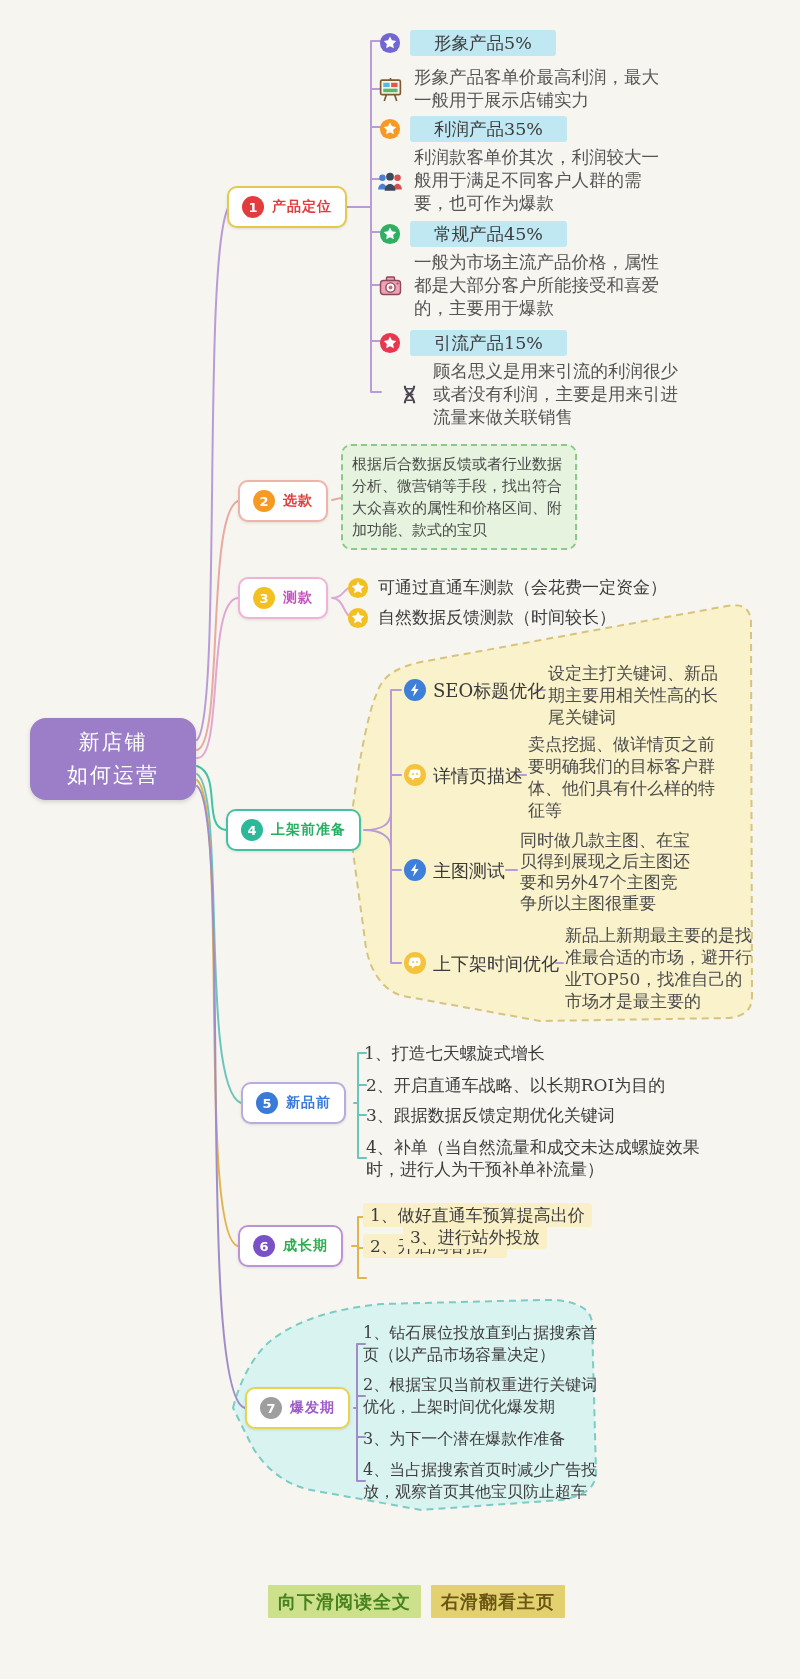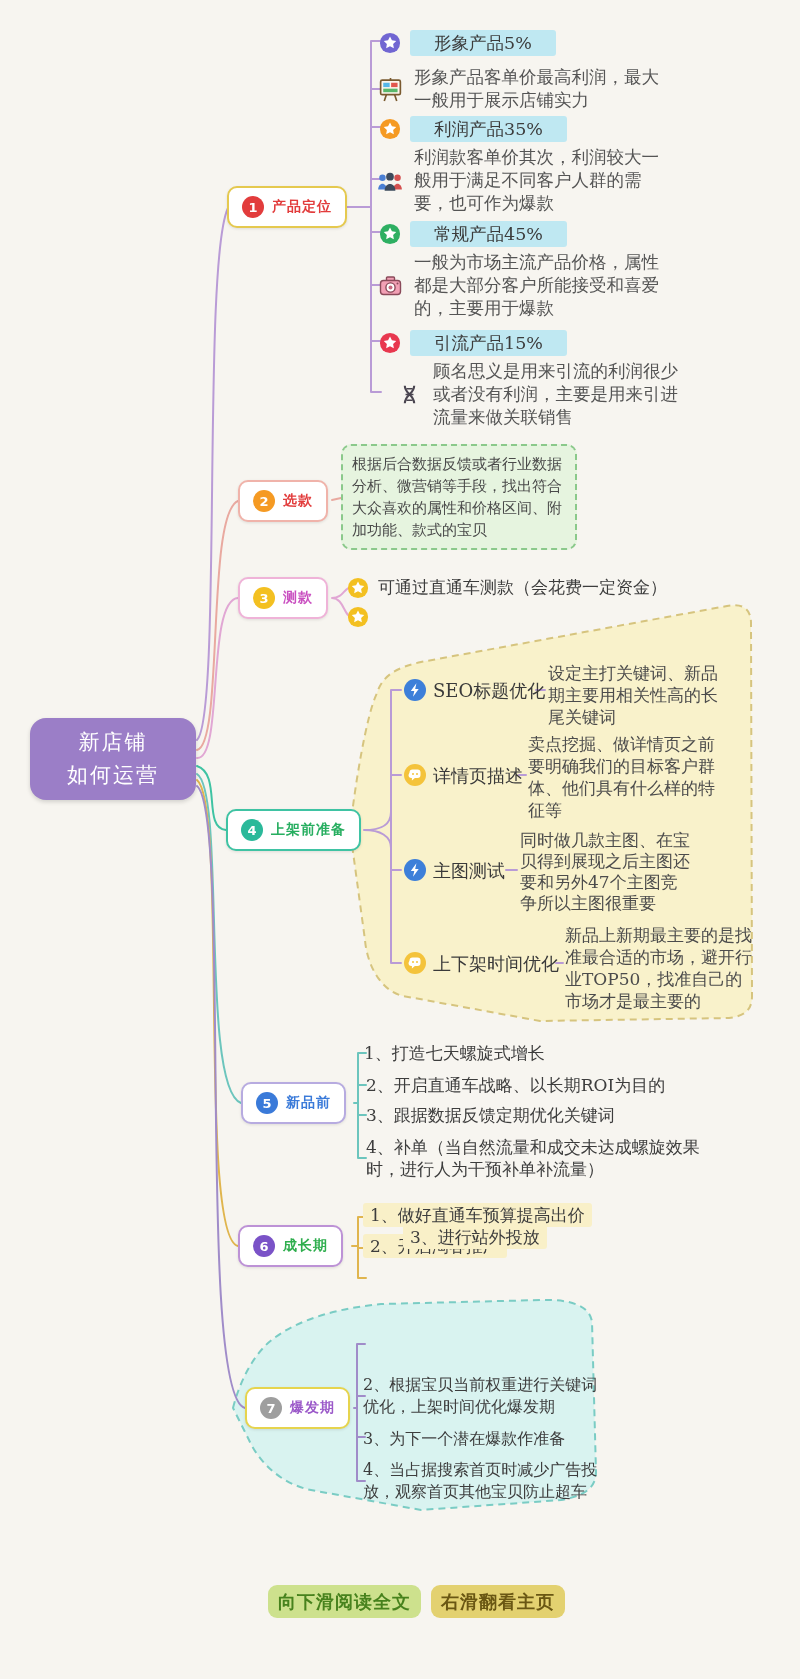--- a/index.html
+++ b/index.html
@@ -33,21 +33,21 @@
   
   .b4icon{position:absolute;width:24px;height:24px;}
   .b4label{position:absolute;font-size:18px;color:#3a3a3a;font-family:"DejaVu Serif",serif;white-space:nowrap;}
   .b4desc{position:absolute;margin:0;font-size:17px;line-height:22px;color:#4c4c4c;font-family:"DejaVu Serif",serif;}
   
   .li{position:absolute;font-size:17px;line-height:22px;color:#3d3d3d;font-family:"DejaVu Serif",serif;}
   .li16{font-size:16px;}
   .hly{background:var(--b6-item-bg);padding:2px 7px;border-radius:3px;white-space:nowrap;}
   
   .chip{position:absolute;height:33px;display:flex;align-items:center;padding:0 10px;
-    font-weight:bold;font-size:18px;border-radius:9px;letter-spacing:1px;}
+    font-weight:bold;font-size:18px;border-radius:1px;letter-spacing:1px;}
 </style>
 </head>
 <body>
 
 <div class="canvas">
 
   <svg class="lines" width="800" height="1679">
     <path d="M350,830 C355,786 366,716 377,693 C383,674 399,667 421,662 L727,606 C743,603 751,609 751,623
          L752,996 C752,1010 745,1016 729,1018 L540,1021 L403,996 C381,991 367,965 365,940 Z" style="fill:var(--b4-blob-fill);stroke:var(--b4-blob-stroke);stroke-width:2;stroke-dasharray:7 5;"></path>
     <path d="M233,1408 C240,1380 255,1352 273,1339 C300,1318 341,1308 381,1304 L541,1300 C571,1299 590,1306 592,1322
@@ -218,20 +218,21 @@
         <circle cx="12" cy="12" r="11" style="fill:var(--star-yellow)"></circle>
         <path fill="#fff" d="M12 4.8l2.1 4.26 4.7.68-3.4 3.31.8 4.68L12 15.52l-4.2 2.21.8-4.68-3.4-3.31 4.7-.68z"></path>
       </svg>
     <span class="plain17">可通过直通车测款（会花费一定资金）</span>
   </div>
   <div class="trow ui" style="left:347px;top:606px;">
     <svg class="ic22" viewBox="0 0 24 24">
         <circle cx="12" cy="12" r="11" style="fill:var(--star-yellow)"></circle>
         <path fill="#fff" d="M12 4.8l2.1 4.26 4.7.68-3.4 3.31.8 4.68L12 15.52l-4.2 2.21.8-4.68-3.4-3.31 4.7-.68z"></path>
       </svg>
+    <span class="plain17">自然数据反馈测款（时间较长）</span>
   </div>
 
   <svg class="b4icon ui" style="left:403px;top:678px;" viewBox="0 0 24 24">
       <circle cx="12" cy="12" r="11" style="fill:var(--bolt-blue)"></circle>
       <path fill="#fff" d="M13.4 5.2L7.8 13h3.5l-1.3 5.8 5.7-7.8h-3.5z"></path>
     </svg>
   <span class="b4label ui" style="left:433px;top:679px;">SEO标题优化</span>
   <p class="b4desc ui" style="left:548px;top:662px;width:176px;">设定主打关键词、新品期主要用相关性高的长尾关键词</p>
 
   <svg class="b4icon ui" style="left:403px;top:763px;" viewBox="0 0 24 24">
@@ -261,20 +262,21 @@
 
   <div class="li ui" style="left:364px;top:1042px;">1、打造七天螺旋式增长</div>
   <div class="li ui" style="left:366px;top:1074px;">2、开启直通车战略、以长期ROI为目的</div>
   <div class="li ui" style="left:366px;top:1104px;">3、跟据数据反馈定期优化关键词</div>
   <div class="li ui" style="left:366px;top:1136px;width:348px;">4、补单（当自然流量和成交未达成螺旋效果时，进行人为干预补单补流量）</div>
 
   <div class="li ui" style="left:363px;top:1204px;"><span class="hly">1、做好直通车预算提高出价</span></div>
   <div class="li ui" style="left:363px;top:1235px;"><span class="hly">2、开启淘客推广</span></div>
   <div class="li ui" style="left:363px;top:1226px;padding-left:40px;"><span class="hly">3、进行站外投放</span></div>
 
+  <div class="li li16 ui" style="left:363px;top:1322px;width:240px;">1、钻石展位投放直到占据搜索首页（以产品市场容量决定）</div>
   <div class="li li16 ui" style="left:363px;top:1374px;width:240px;">2、根据宝贝当前权重进行关键词优化，上架时间优化爆发期</div>
   <div class="li li16 ui" style="left:363px;top:1428px;width:240px;">3、为下一个潜在爆款作准备</div>
   <div class="li li16 ui" style="left:363px;top:1459px;width:240px;">4、当占据搜索首页时减少广告投放，观察首页其他宝贝防止超车</div>
 
   <div class="chip ui" style="left:268px;top:1585px;background:var(--footer-left-bg);color:var(--footer-left-text);">向下滑阅读全文</div>
   <div class="chip ui" style="left:431px;top:1585px;background:var(--footer-right-bg);color:var(--footer-right-text);">右滑翻看主页</div>
 
 </div>
 
 </body></html>

